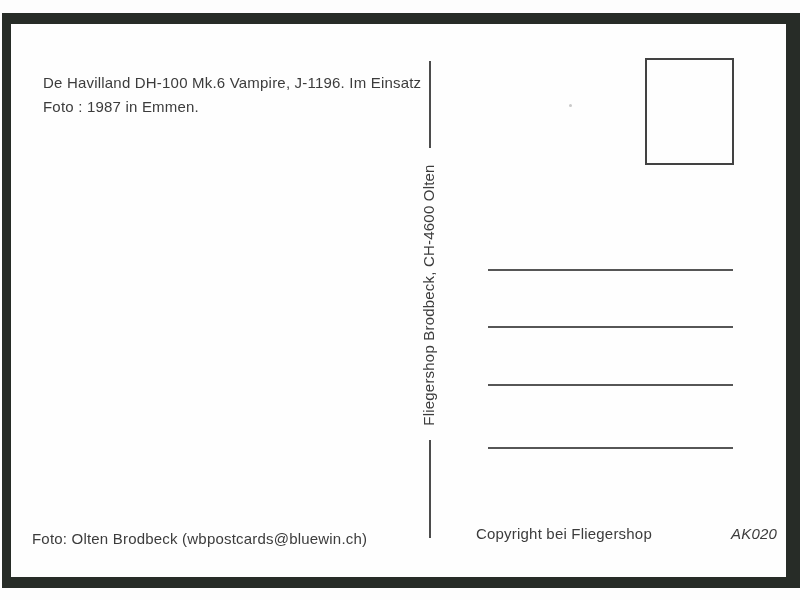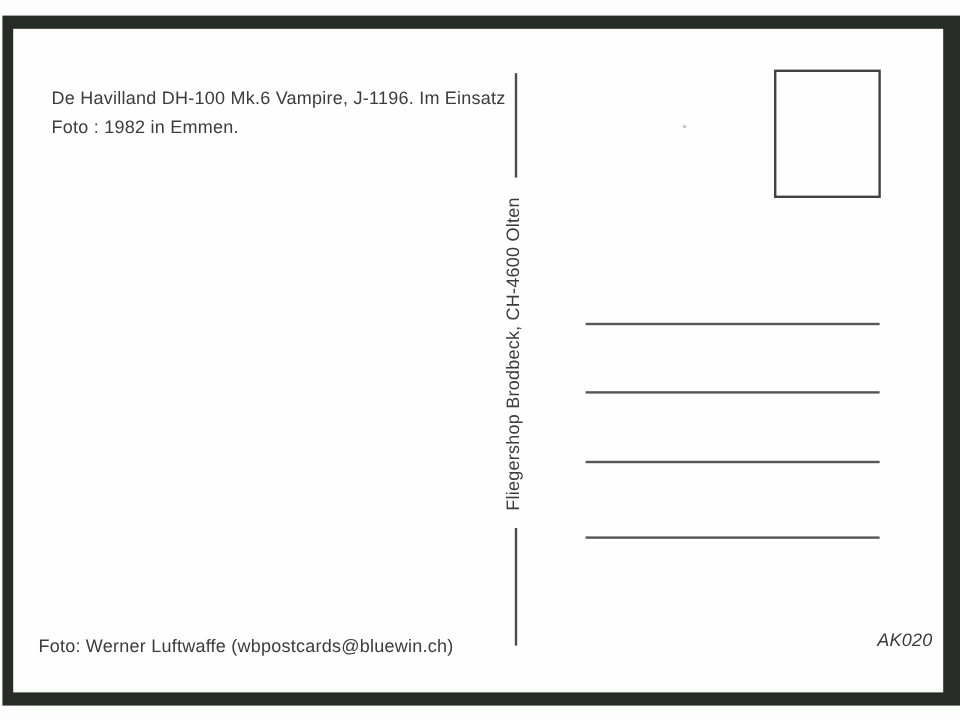--- a/index.html
+++ b/index.html
@@ -100,21 +100,21 @@
 <body>
 
 <div class="stage">
 
   <div class="frame"></div>
 
   <div class="card">
 
     <div class="txt description" style="position:absolute;">
       <div>De Havilland DH-100 Mk.6 Vampire, J-1196. Im Einsatz</div>
-      <div>Foto : 1982 in Emmen.</div>
+      <div>Foto : 1987 in Emmen.</div>
     </div>
 
     <div class="speck"></div>
 
   </div>
 
   <div class="divider-seg divider-top"></div>
 
   <div class="txt publisher">Fliegershop Brodbeck, CH-4600 Olten</div>
 
@@ -122,18 +122,19 @@
 
   <div class="stamp-box"></div>
 
   <div class="addr-wrap">
       <div class="addr-line"></div>
       <div class="addr-line"></div>
       <div class="addr-line"></div>
       <div class="addr-line"></div>
     </div>
 
-  <div class="txt photo-credit">Foto: Werner Luftwaffe (wbpostcards@bluewin.ch)</div>
+  <div class="txt photo-credit">Foto: Olten Brodbeck (wbpostcards@bluewin.ch)</div>
 
+  <div class="txt copyright">Copyright bei Fliegershop</div>
 
   <div class="txt catalog">AK020</div>
 
 </div>
 
 </body></html>

